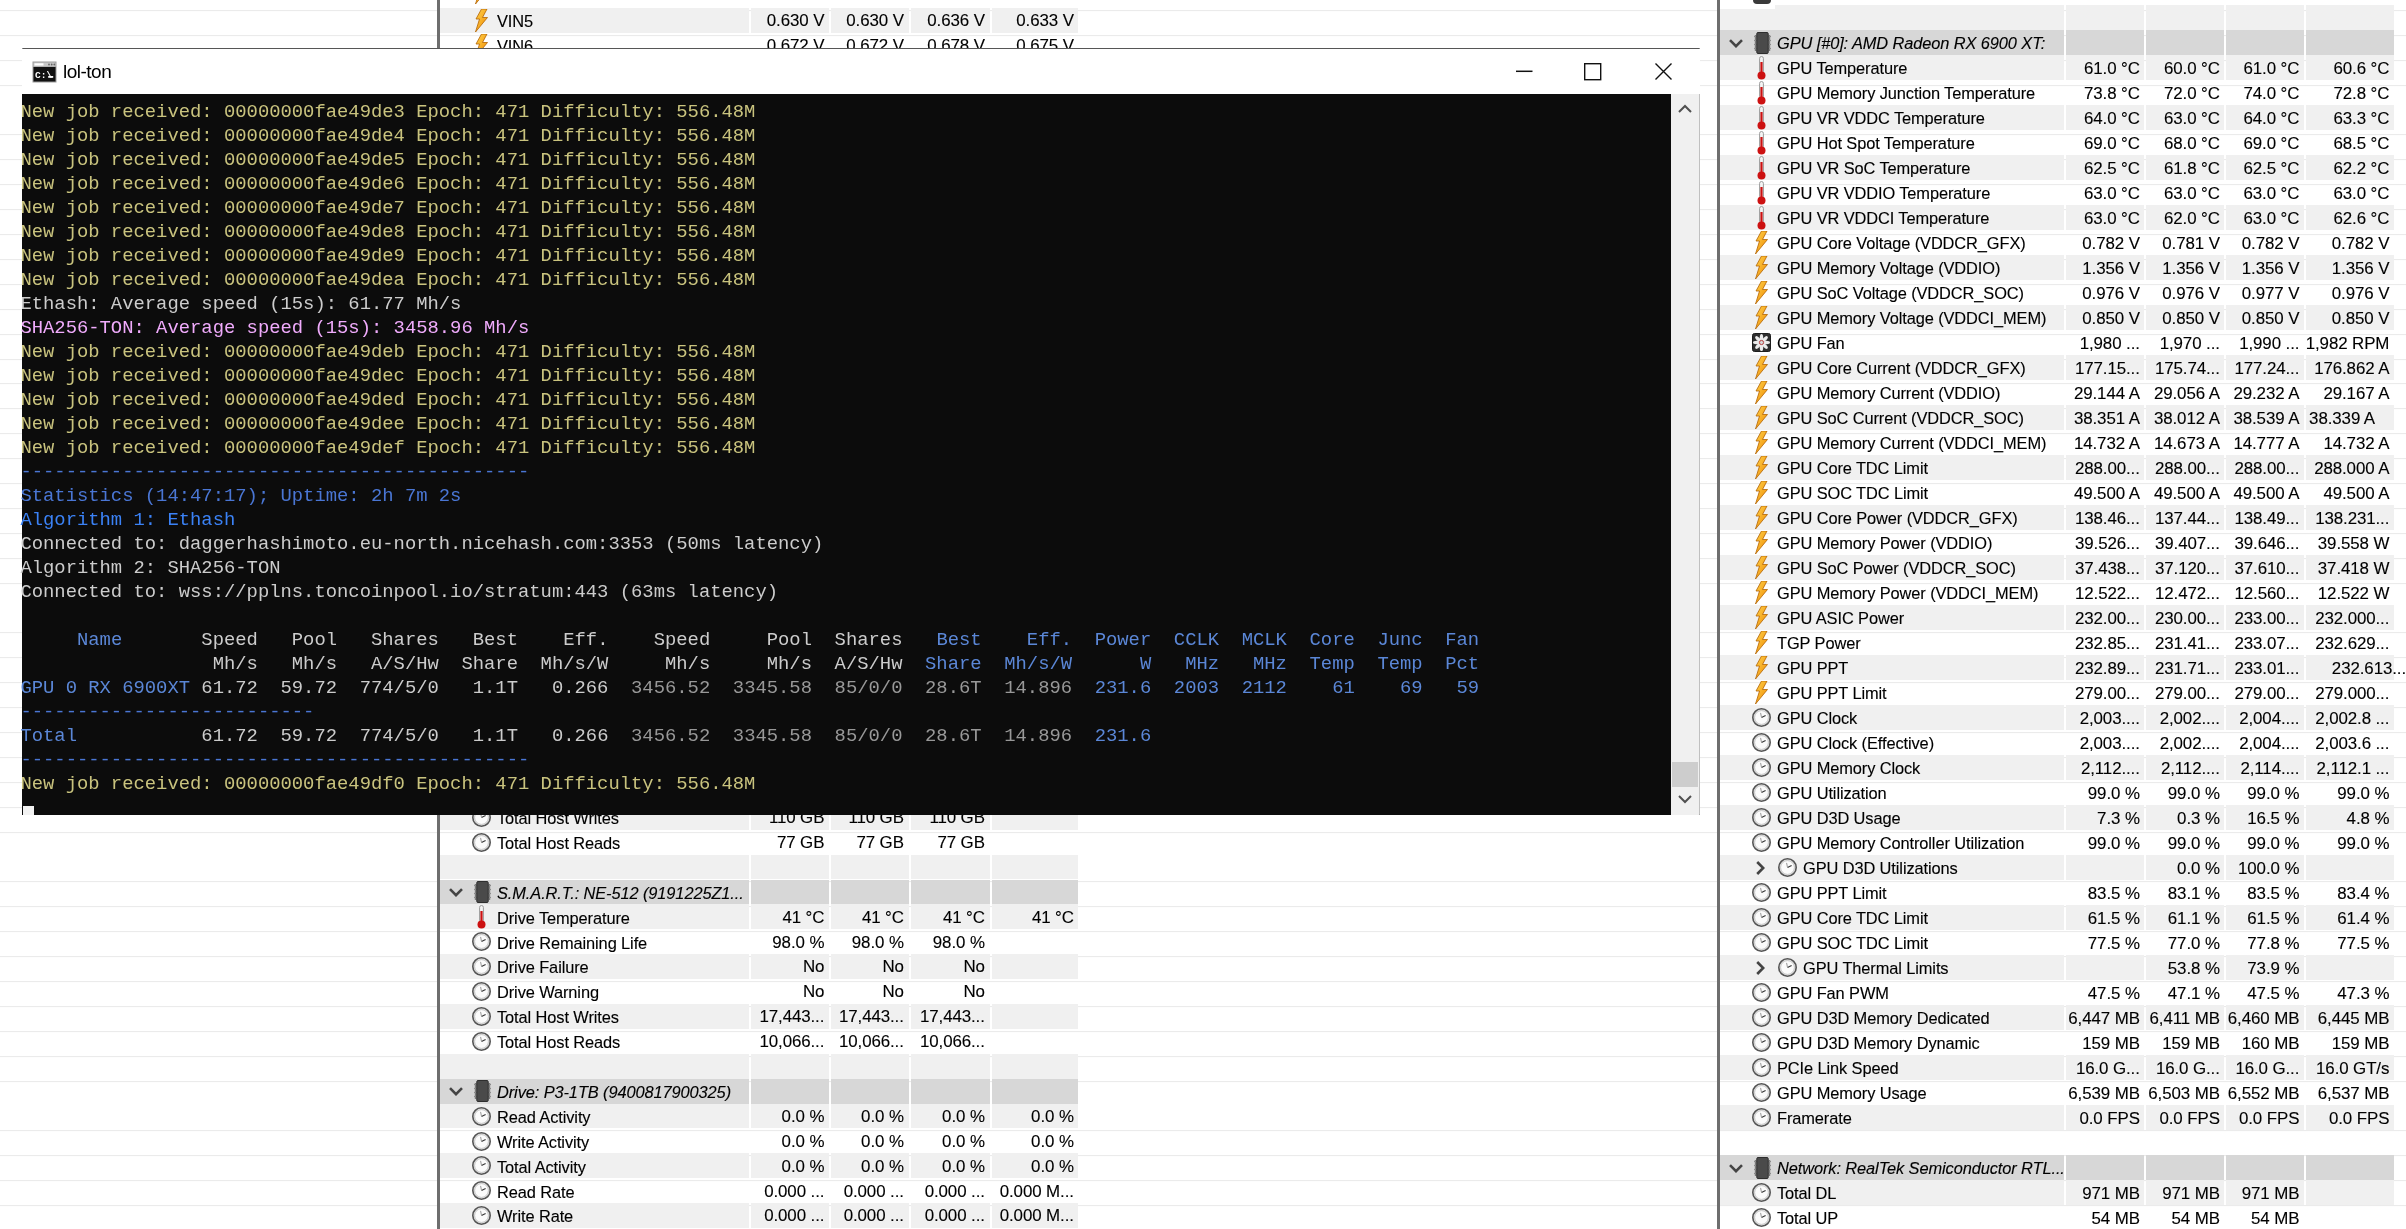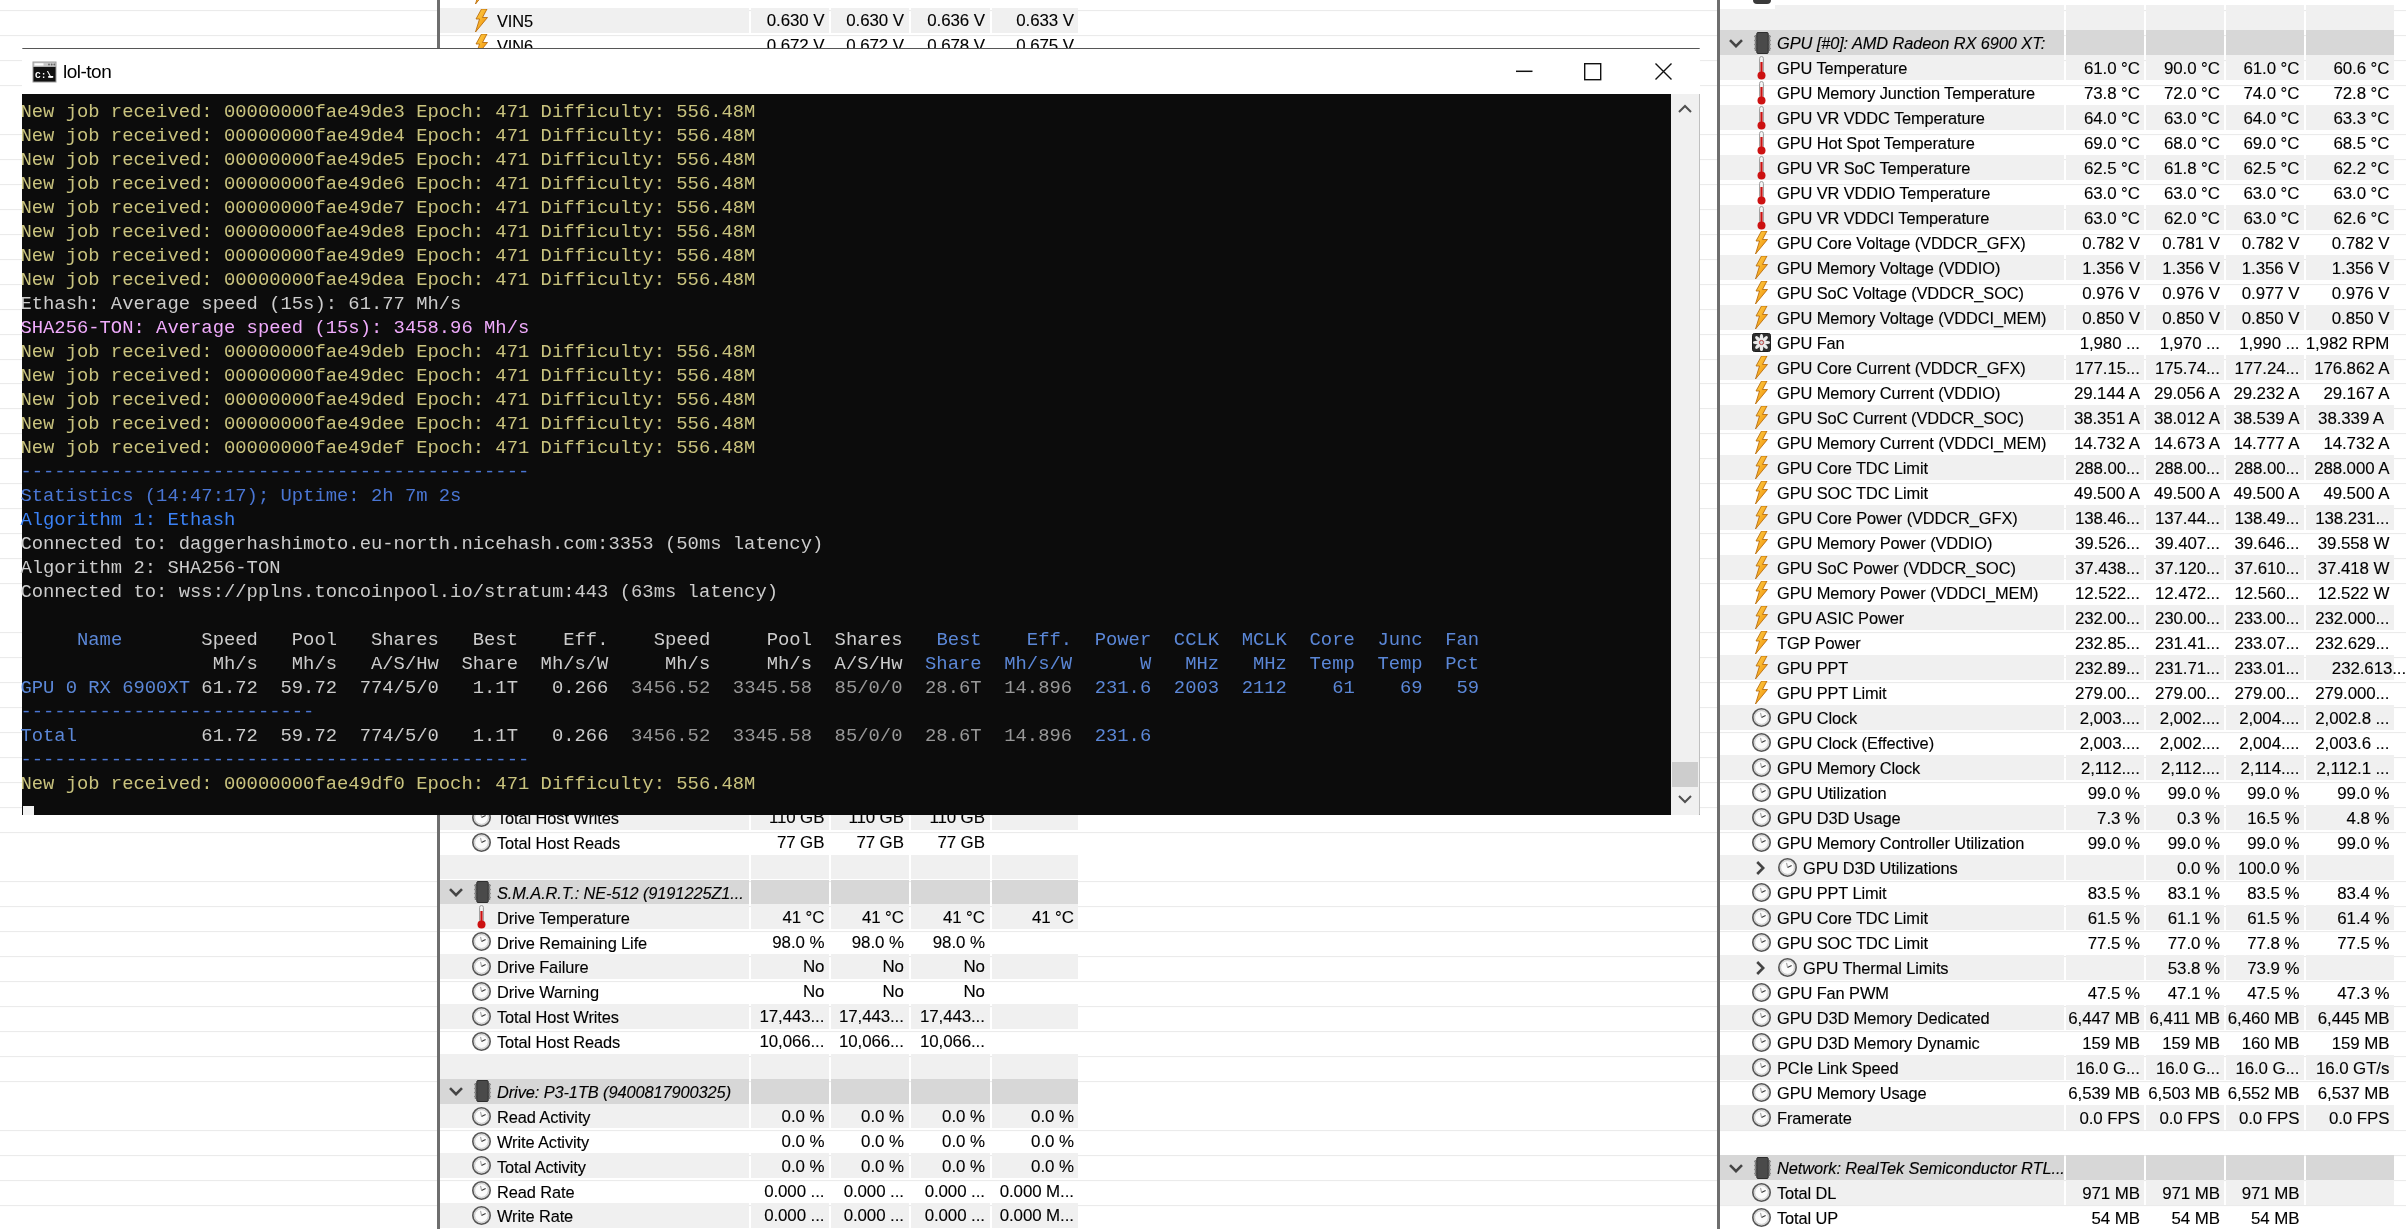--- a/index.html
+++ b/index.html
@@ -330,21 +330,21 @@
     <div class="seg" style="left:2146.0px;top:55.00px;width:78.0px;height:25.00px;background:#f0f0f0"></div>
     <div class="seg" style="left:2226.0px;top:55.00px;width:78.0px;height:25.00px;background:#f0f0f0"></div>
     <div class="seg" style="left:2306.0px;top:55.00px;width:88.0px;height:25.00px;background:#f0f0f0"></div>
     <svg class="ic" style="left:1757.0px;top:55.8px" width="9" height="24" viewBox="0 0 9 24">
 <rect x="2.6" y="0.5" width="3.8" height="17" rx="1.9" fill="#f4f4f4" stroke="#9a9a9a" stroke-width="1"></rect>
 <rect x="3.4" y="6" width="2.2" height="12" fill="#cc1111"></rect>
 <circle cx="4.5" cy="19.5" r="4" fill="#cc1111"></circle>
     </svg>
     <div class="lbl" style="left:1777.0px;top:56.20px;height:25.00px;line-height:25.00px">GPU Temperature</div>
     <div class="val" style="right:266.2px;top:56.20px;height:25.00px;line-height:25.00px">61.0 °C</div>
-    <div class="val" style="right:186.2px;top:56.20px;height:25.00px;line-height:25.00px">90.0 °C</div>
+    <div class="val" style="right:186.2px;top:56.20px;height:25.00px;line-height:25.00px">60.0 °C</div>
     <div class="val" style="right:106.7px;top:56.20px;height:25.00px;line-height:25.00px">61.0 °C</div>
     <div class="val" style="right:16.7px;top:56.20px;height:25.00px;line-height:25.00px">60.6 °C</div>
     <svg class="ic" style="left:1757.0px;top:80.8px" width="9" height="24" viewBox="0 0 9 24">
 <rect x="2.6" y="0.5" width="3.8" height="17" rx="1.9" fill="#f4f4f4" stroke="#9a9a9a" stroke-width="1"></rect>
 <rect x="3.4" y="6" width="2.2" height="12" fill="#cc1111"></rect>
 <circle cx="4.5" cy="19.5" r="4" fill="#cc1111"></circle>
     </svg>
     <div class="lbl" style="left:1777.0px;top:81.20px;height:25.00px;line-height:25.00px">GPU Memory Junction Temperature</div>
     <div class="val" style="right:266.2px;top:81.20px;height:25.00px;line-height:25.00px">73.8 °C</div>
     <div class="val" style="right:186.2px;top:81.20px;height:25.00px;line-height:25.00px">72.0 °C</div>
@@ -542,21 +542,21 @@
 <stop offset="0" stop-color="#ffd34d"></stop>
           <stop offset="1" stop-color="#f08a00"></stop>
         </linearGradient>
       </defs>
 <path d="M7.5 0 L2 10 L5.5 10 L1.5 23 L13.5 8.5 L8.5 8.5 L13 0 Z" fill="url(#bg1761406)" stroke="#b36200" stroke-width="0.8"></path>
     </svg>
     <div class="lbl" style="left:1777.0px;top:406.20px;height:25.00px;line-height:25.00px">GPU SoC Current (VDDCR_SOC)</div>
     <div class="val" style="right:266.2px;top:406.20px;height:25.00px;line-height:25.00px">38.351 A</div>
     <div class="val" style="right:186.2px;top:406.20px;height:25.00px;line-height:25.00px">38.012 A</div>
     <div class="val" style="right:106.7px;top:406.20px;height:25.00px;line-height:25.00px">38.539 A</div>
-    <div class="val" style="right:22px;top:406.20px;height:25.00px;line-height:25.00px">38.339 A</div>
+    <div class="val" style="right:31px;top:406.20px;height:25.00px;line-height:25.00px">38.339 A</div>
     <svg class="ic" style="left:1753.5px;top:431.0px" width="15" height="23" viewBox="0 0 15 23">
 <defs>
         <linearGradient id="bg1761431" x1="0" y1="0" x2="1" y2="1">
 <stop offset="0" stop-color="#ffd34d"></stop>
           <stop offset="1" stop-color="#f08a00"></stop>
         </linearGradient>
       </defs>
 <path d="M7.5 0 L2 10 L5.5 10 L1.5 23 L13.5 8.5 L8.5 8.5 L13 0 Z" fill="url(#bg1761431)" stroke="#b36200" stroke-width="0.8"></path>
     </svg>
     <div class="lbl" style="left:1777.0px;top:431.20px;height:25.00px;line-height:25.00px">GPU Memory Current (VDDCI_MEM)</div>

